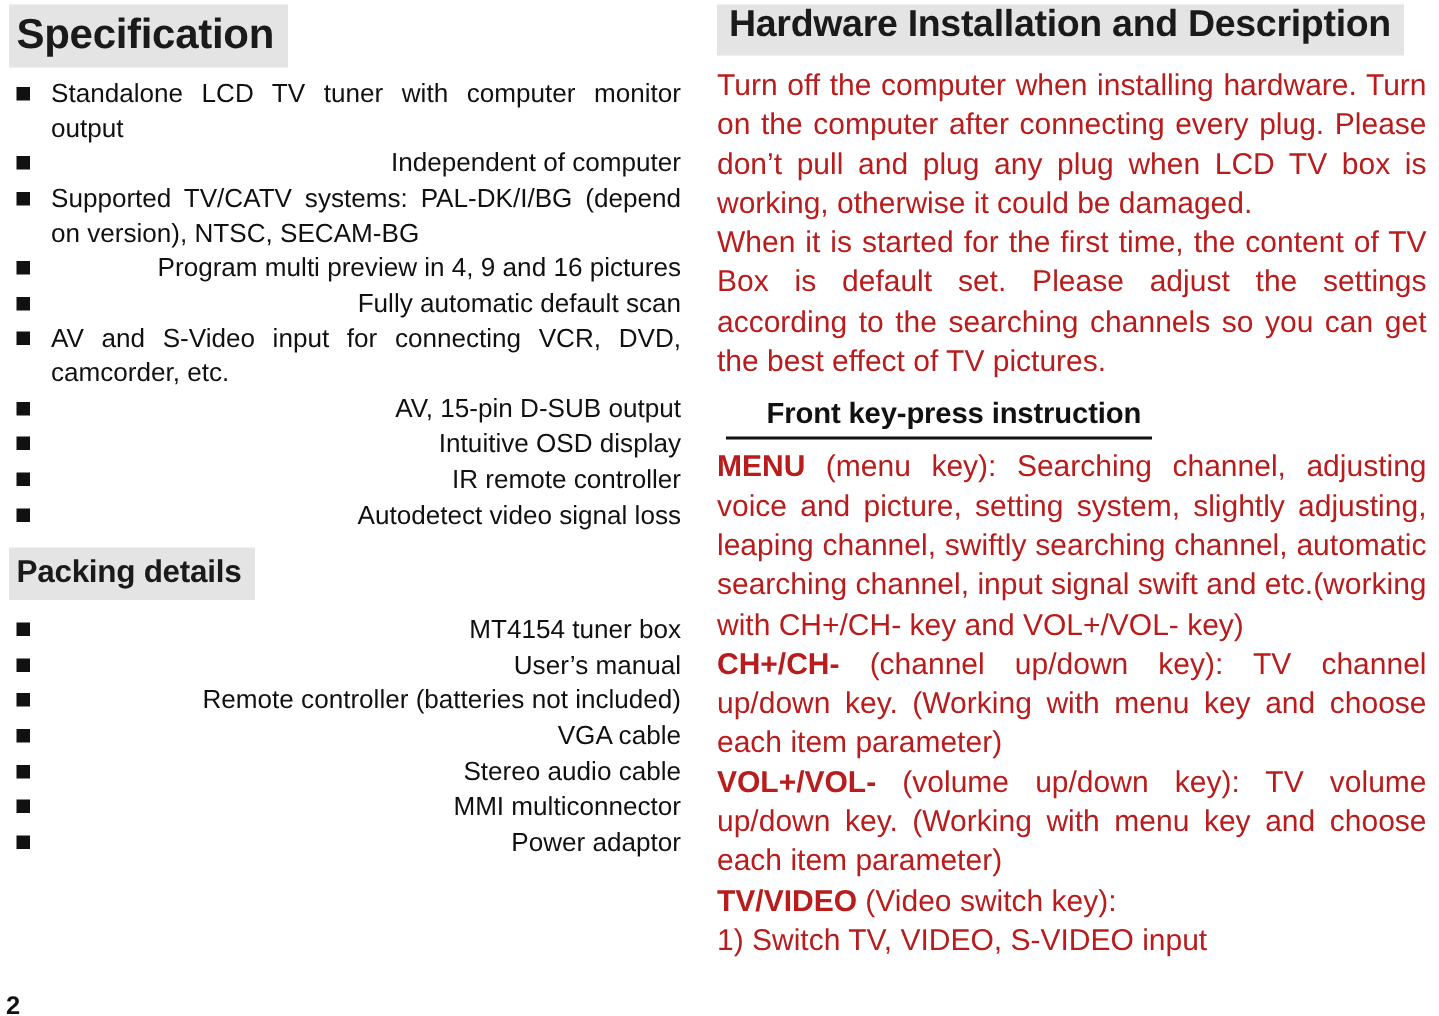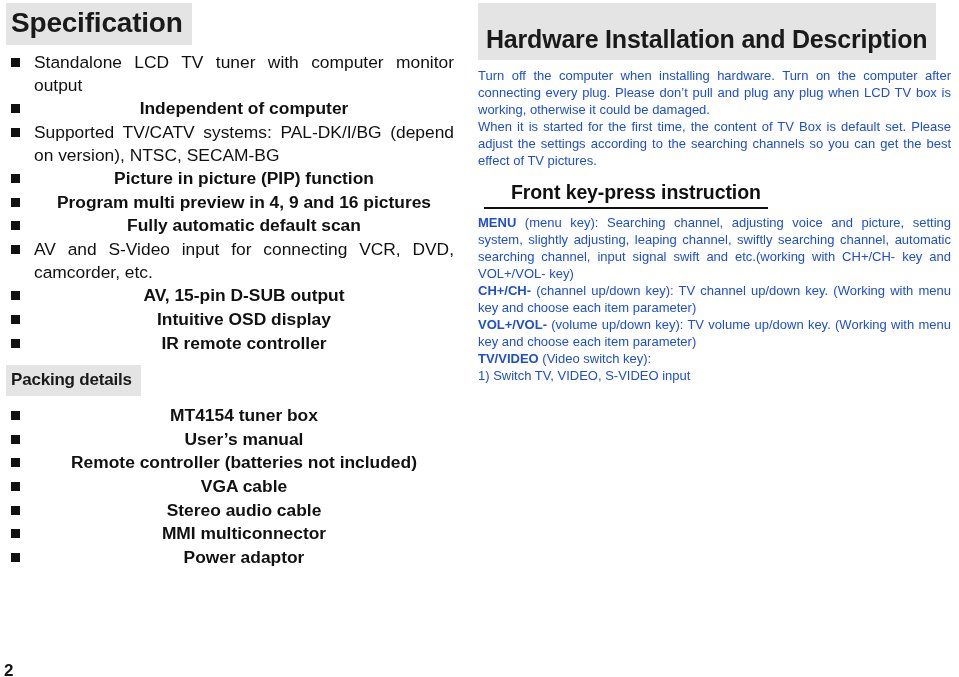--- a/index.html
+++ b/index.html
@@ -47,27 +47,27 @@
     letter-spacing: -0.2px;
     color: #1a1a1a;
     line-height: 1.0;
   }
   .band-spec {
     font-size: 28px;
     padding: 6px 9px 8px 5px;
     margin: 3px 0 6px 0;
   }
   .band-packing {
-    font-size: 17px;
+    font-size: 21px;
     padding: 6px 9px 8px 5px;
     margin: 10px 0 8px 0;
   }
   .band-hw {
     font-size: 25px;
-    padding: 24px 9px 8px 8px;
+    padding: 1px 9px 8px 8px;
     margin: 3px 0 7px 2px;
   }
 
   
   ul.blist {
     list-style: none;
     margin: 0;
     padding: 0;
   }
   ul.blist li {
@@ -83,32 +83,31 @@
   ul.blist li .sq {
     position: absolute;
     left: 5px;
     top: 7px;
     width: 9px;
     height: 9px;
     background: #111111;
     display: block;
   }
   ul.blist li.single {
-    text-align: center;
-    font-weight: bold;
+    text-align: right;
   }
 
   
   .para {
-    font-size: 13px;
+    font-size: 20px;
     line-height: 1.315;
     text-align: justify;
     text-justify: inter-word;
     margin: 0;
-    color: #1d4ed8;
+    color: #b91c1c;
     padding-left: 2px;
   }
   .para + .para { margin-top: 0px; }
 
   .subhead-wrap {
     margin: 11px 0 5px 0;
     padding-left: 8px;
   }
   .subhead {
     font-size: 19.5px;
@@ -147,27 +146,27 @@
   <div class="columns">
 
     <div class="col-left">
 
       <div class="band band-spec">Specification</div>
 
       <ul class="blist">
         <li><span class="sq"></span><span>Standalone LCD TV tuner with computer monitor output</span></li>
         <li class="single"><span class="sq"></span><span>Independent of computer</span></li>
         <li><span class="sq"></span><span>Supported TV/CATV systems: PAL-DK/I/BG (depend on version), NTSC, SECAM-BG</span></li>
-        <li class="single"><span class="sq"></span><span>Picture in picture (PIP) function</span></li>
         <li class="single"><span class="sq"></span><span>Program multi preview in 4, 9 and 16 pictures</span></li>
         <li class="single"><span class="sq"></span><span>Fully automatic default scan</span></li>
         <li><span class="sq"></span><span>AV and S-Video input for connecting VCR, DVD, camcorder, etc.</span></li>
         <li class="single"><span class="sq"></span><span>AV, 15-pin D-SUB output</span></li>
         <li class="single"><span class="sq"></span><span>Intuitive OSD display</span></li>
         <li class="single"><span class="sq"></span><span>IR remote controller</span></li>
+        <li class="single"><span class="sq"></span><span>Autodetect video signal loss</span></li>
       </ul>
 
       <div class="band band-packing">Packing details</div>
 
       <ul class="blist">
         <li class="single"><span class="sq"></span><span>MT4154 tuner box</span></li>
         <li class="single"><span class="sq"></span><span>User’s manual</span></li>
         <li class="single"><span class="sq"></span><span>Remote controller (batteries not included)</span></li>
         <li class="single"><span class="sq"></span><span>VGA cable</span></li>
         <li class="single"><span class="sq"></span><span>Stereo audio cable</span></li>

